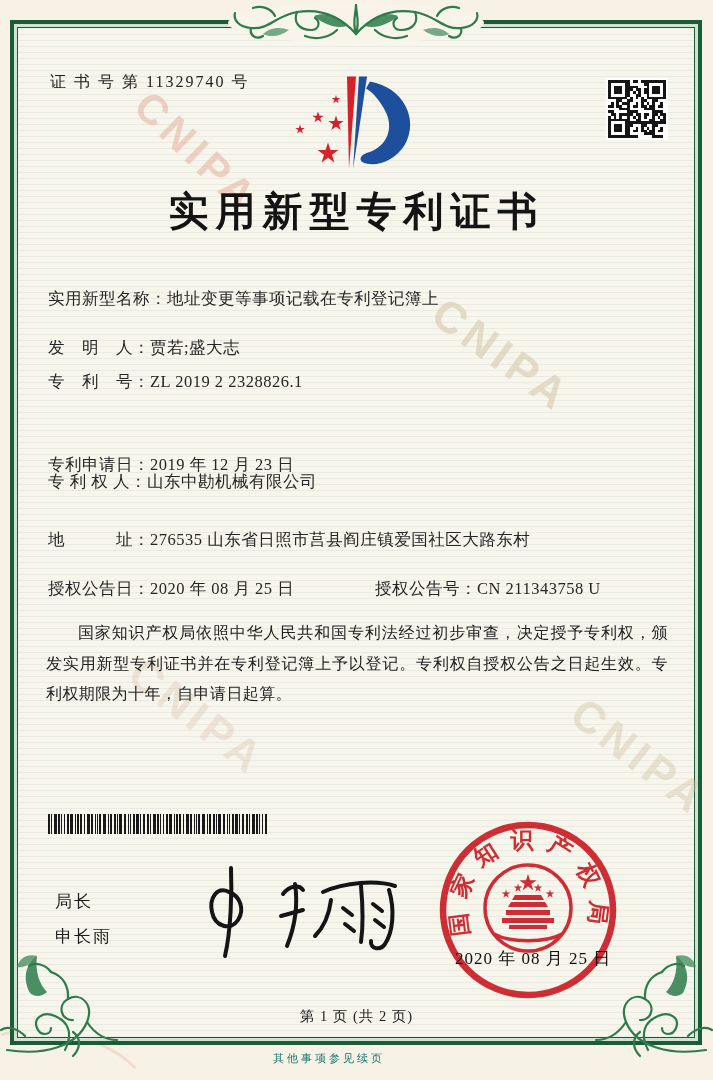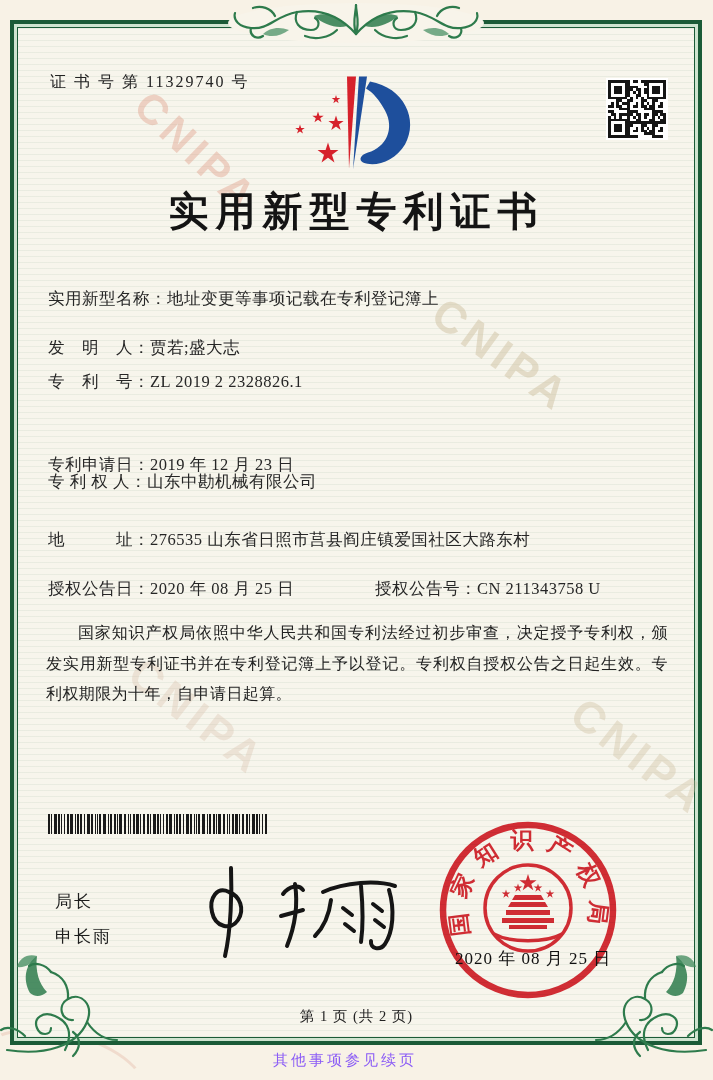--- a/index.html
+++ b/index.html
@@ -50,21 +50,21 @@
   
   .barcode{left:48px;top:814px;width:230px;height:20px;font-size:0;}
   .barcode i{display:inline-block;height:100%;background:#191919;vertical-align:top;}
   
   .signer{left:55px;top:884px;font-size:17px;line-height:35px;color:#1d1d1d;letter-spacing:2px;}
   .sig-svg{left:165px;top:852px;}
   .seal-svg{left:433px;top:815px;mix-blend-mode:multiply;opacity:.94;}
   .seal-date{left:455px;top:947px;font-size:17px;color:#101010;letter-spacing:1px;z-index:6;}
   
   .page-no{left:0;top:1007px;width:713px;text-align:center;font-size:14.5px;letter-spacing:1px;color:#222;}
-  .footer-note{left:273px;top:1051px;font-size:15px;letter-spacing:3px;color:#8b5cf6;}
+  .footer-note{left:273px;top:1051px;font-size:11px;letter-spacing:3px;color:#0f766e;}
   .flourish{position:absolute;pointer-events:none;}
 </style>
 </head>
 <body>
 
 <svg width="0" height="0" style="position:absolute">
   <defs>
     <path id="st" d="M0,-1 L0.588,0.809 L-0.951,-0.309 L0.951,-0.309 L-0.588,0.809 Z"></path>
   </defs>
 </svg>

